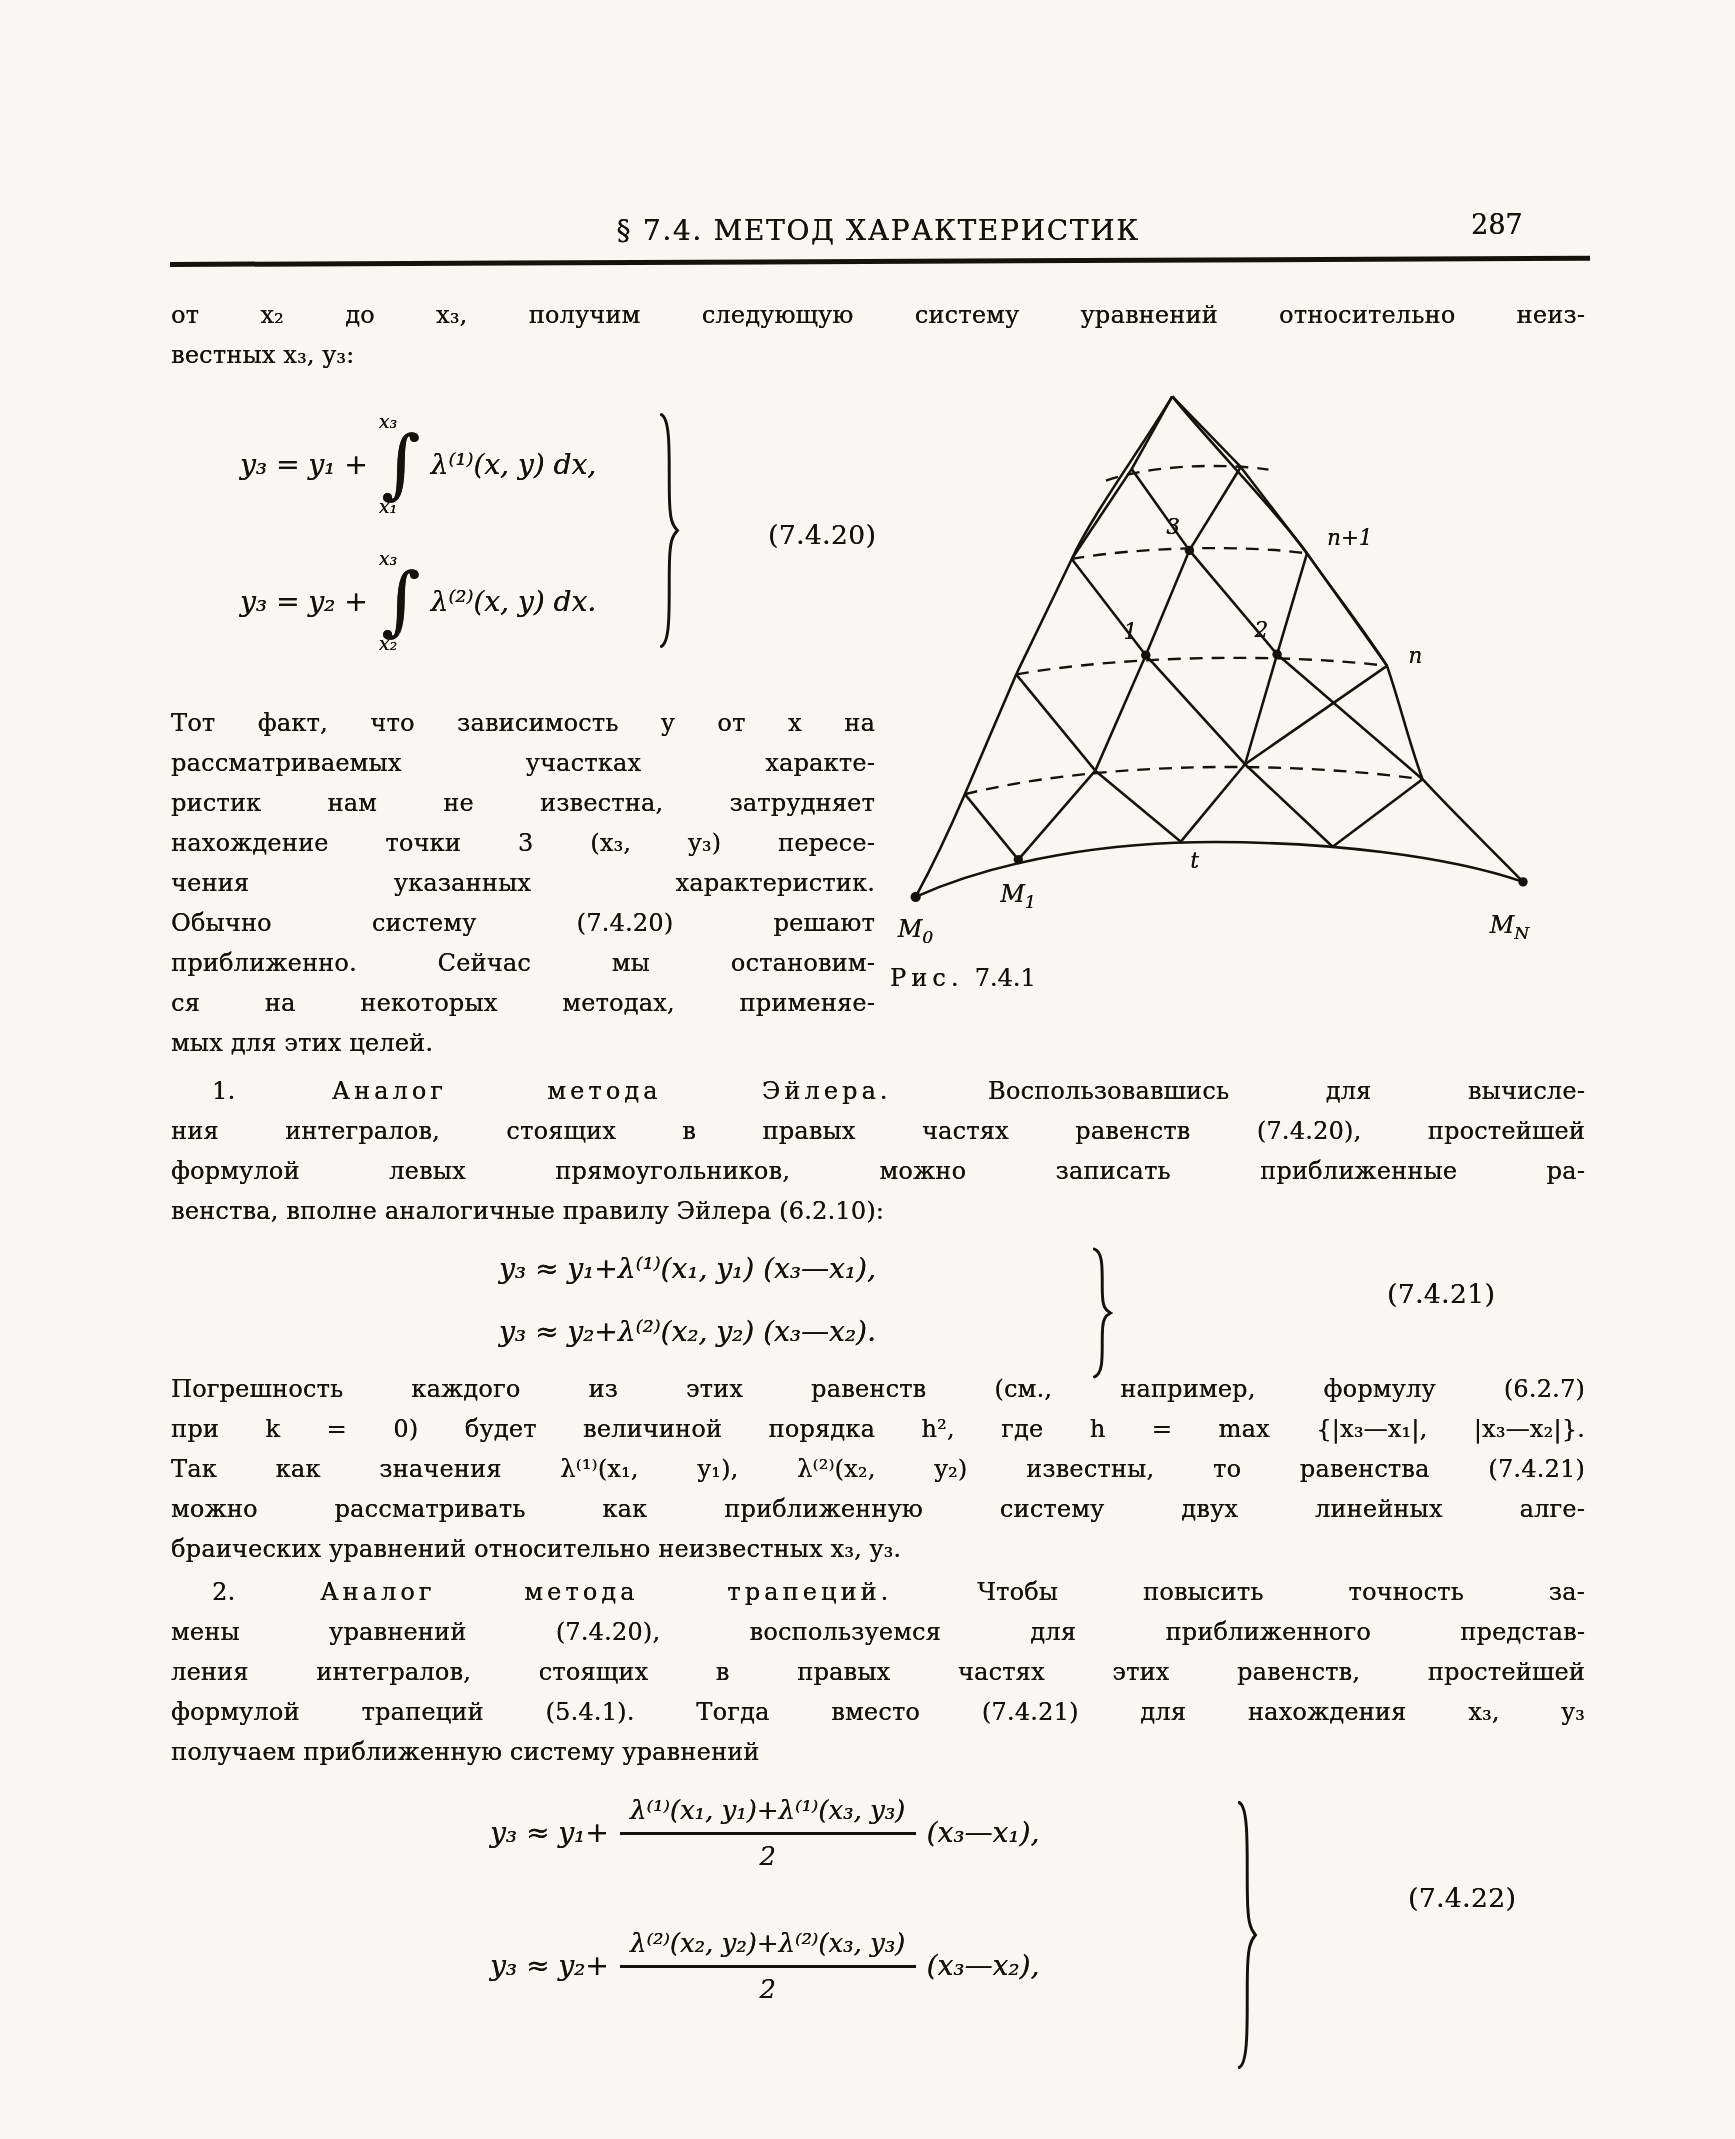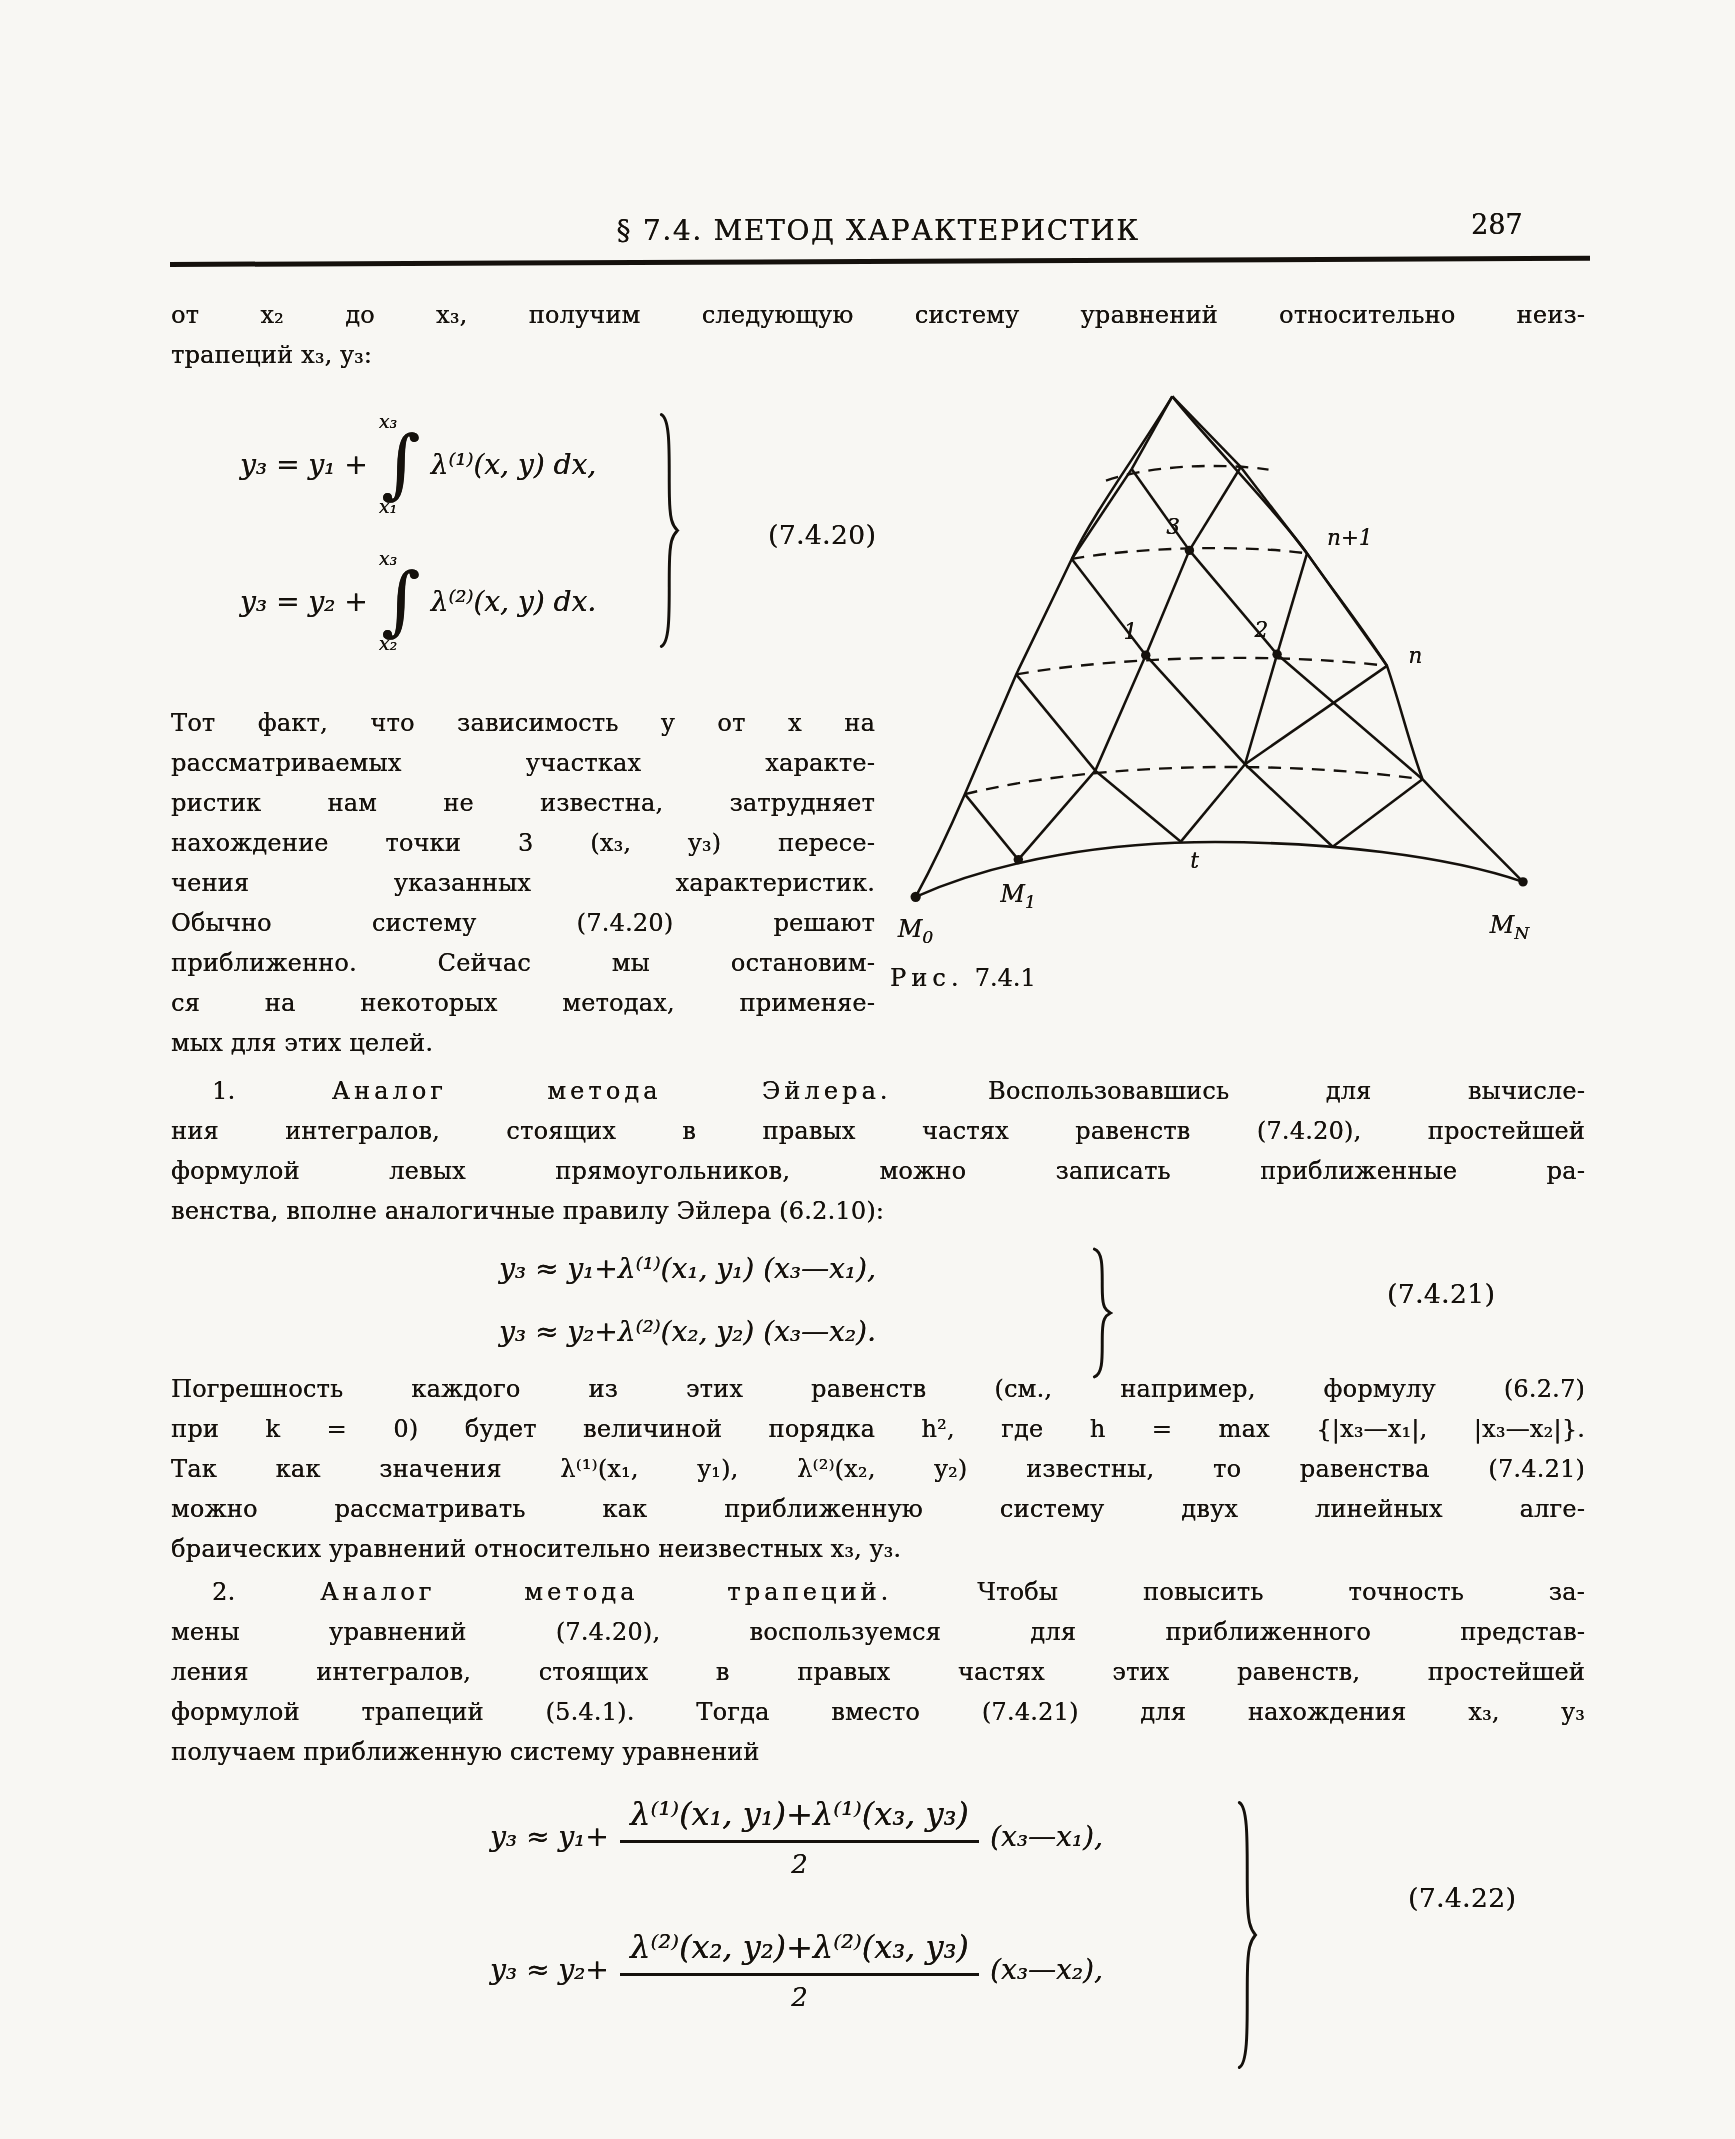--- a/index.html
+++ b/index.html
@@ -26,21 +26,21 @@
   .math{font-style:italic; font-size:28px; white-space:nowrap;}
   .eqrow{display:flex; align-items:center;}
   .intwrap{display:inline-flex; flex-direction:column; align-items:flex-start;
     margin:0 7.7px 0 11px; line-height:1;}
   .intlim{font-size:19px; line-height:1;}
   .intlim.up{margin-bottom:-2.6px;}
   .intlim.lo{margin-top:-0.9px;}
   .intsign{font-size:75px; line-height:0.92; font-style:normal; padding:0 2.6px;}
   .eqlabel{font-style:normal; font-size:26.5px; letter-spacing:0.4px;}
   .frac{display:inline-flex; flex-direction:column; align-items:center; margin:0 11px;}
-  .frac .num{font-size:32px; padding:0 10.3px 6.8px 10.3px;}
+  .frac .num{font-size:26px; padding:0 10.3px 6.8px 10.3px;}
   .frac .bar{height:3px; width:100%; background:currentColor;}
   .frac .den{font-size:26px; padding-top:6px;}
   .brace path{stroke:#15110c; stroke-width:7; fill:none; stroke-linecap:round;}
   
   .fig svg{display:block;}
   .figcap{left:890px; top:964px; width:710px; text-align:left;
     font-size:24px; font-style:normal;}
   .figcap .w{letter-spacing:5.1px; margin-right:11px;}
   .fgline{stroke:#15110c; stroke-width:6; fill:none;}
   .fgdash{stroke:#15110c; stroke-width:5.5; fill:none; stroke-dasharray:30 21;}
@@ -54,21 +54,21 @@
 <body>
 
 <div class="page">
 
   <div class="abs hdr-title">§ 7.4. МЕТОД ХАРАКТЕРИСТИК</div>
   <div class="abs hdr-num">287</div>
   <div class="abs hdr-rule"></div>
 
   <div class="abs btxt" style="left:171px; top:295px; width:1414px;">
     <div class="jline">от x₂ до x₃, получим следующую систему уравнений относительно неиз-</div>
-    <div class="jline last">трапеций x₃, y₃:</div>
+    <div class="jline last">вестных x₃, y₃:</div>
   </div>
 
   <div class="abs eqrow math" style="left:240px; top:400px; height:128px;">
     <span>y₃ = y₁ +</span>
     <span class="intwrap">
       <span class="intlim up">x₃</span>
       <span class="intsign">∫</span>
       <span class="intlim lo">x₁</span>
     </span>
     <span>λ⁽¹⁾(x, y) dx,</span>

